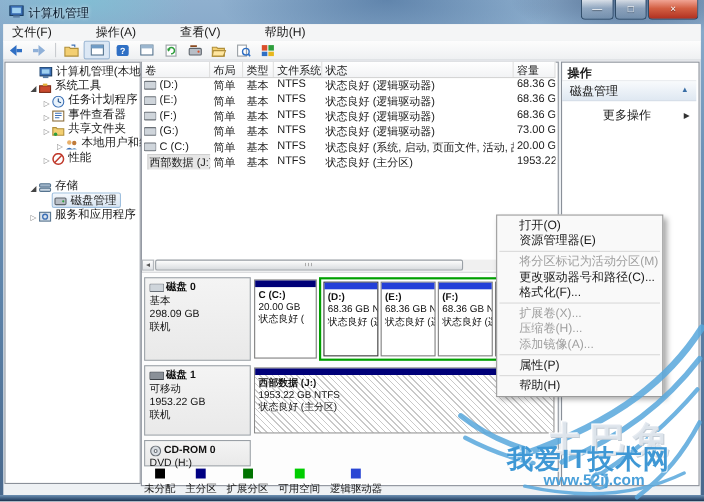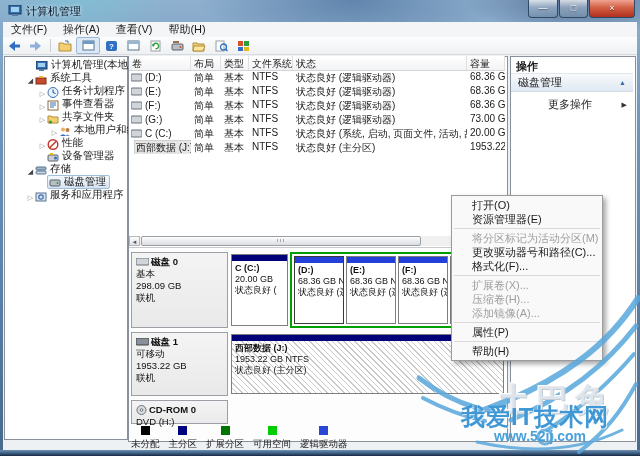--- a/index.html
+++ b/index.html
@@ -14,21 +14,21 @@
   .titlebar{left:0;top:0;width:640px;height:22px;border-radius:10px;}
   .title-text{left:26px;top:4px;font-size:11px;color:#0b1b2e;text-shadow:0 0 4px rgba(255,255,255,.9);}
   .winbtns{right:5px;top:0;display:flex;}
   .wbtn{height:17px;border:1px solid #2e4a66;border-top:none;border-radius:0 0 4px 4px;
     background:linear-gradient(180deg,rgba(255,255,255,.75),rgba(190,205,220,.45) 45%,rgba(120,145,170,.45));
     color:#fff;font-size:9px;line-height:16px;text-align:center;text-shadow:0 1px 1px rgba(0,0,0,.5);margin-left:1px;}
   .wbtn.min{width:28px;} .wbtn.max{width:27px;}
   .wbtn.close{width:44px;background:linear-gradient(180deg,#f0a494,#d35f43 45%,#b03020);}
   .client{left:3px;top:22px;width:634px;height:428px;background:#eef1f4;}
   .menubar{left:3px;top:22px;width:634px;height:15px;background:#f4f5f6;border-bottom:1px solid #e2e4e6;
-    display:flex;align-items:center;font-size:11px;color:#1a1a1a;}
+    display:flex;align-items:center;font-size:11px;color:#1a1a1a;gap:24px;}
   .menuitem{padding:0 8px;}
   .toolbar{left:3px;top:37px;width:634px;height:17px;background:linear-gradient(180deg,#fdfdfd,#eef0f2);
     border-bottom:1px solid #d7dade;display:flex;align-items:center;}
   .tbi{width:22px;height:15px;display:flex;align-items:center;justify-content:center;}
   .tbi.pressed{background:#dce8f5;border:1px solid #9db8d4;border-radius:2px;}
   .tbsep{width:1px;height:13px;background:#c9ccd0;margin:0 3px;}
   
   .panel{background:#fff;border:1px solid #8a9099;}
   .tree-panel{left:4px;top:56px;width:122px;height:382px;}
   .mid-panel{left:128px;top:56px;width:378px;height:384px;}
@@ -263,28 +263,20 @@
         </svg>
       <span>本地用户和组</span>
     </div>
     <div class="trow" style="top:80px;padding-left:16px">
       <span class="exp hollow">▷</span>
       <svg class="ticn" width="12" height="11">
           <circle cx="6" cy="5.5" r="4.8" fill="#fff" stroke="#c0392b" stroke-width="1.4"></circle>
           <path d="M2.8 8.8 L9.2 2.2" stroke="#c0392b" stroke-width="1.4"></path>
         </svg>
       <span>性能</span>
-    </div>
-    <div class="trow" style="top:93px;padding-left:25px">
-      <svg class="ticn" width="12" height="11">
-          <rect x="1" y="3" width="10" height="6" rx="1" fill="#c9cfd6" stroke="#5c636b"></rect>
-          <rect x="3" y="1" width="3" height="2" fill="#e8b71c"></rect>
-          <circle cx="8.5" cy="6" r="1.5" fill="#3b6fb5"></circle>
-        </svg>
-      <span>设备管理器</span>
     </div>
     <div class="trow" style="top:106px;padding-left:4px">
       <span class="exp">◢</span>
       <svg class="ticn" width="12" height="11">
           <rect x="1" y="2" width="10" height="3" rx="1" fill="#9fb4c8" stroke="#56748f"></rect>
           <rect x="1" y="6" width="10" height="3" rx="1" fill="#c9d6e2" stroke="#56748f"></rect>
         </svg>
       <span>存储</span>
     </div>
     <div class="trow" style="top:119px;padding-left:25px">

